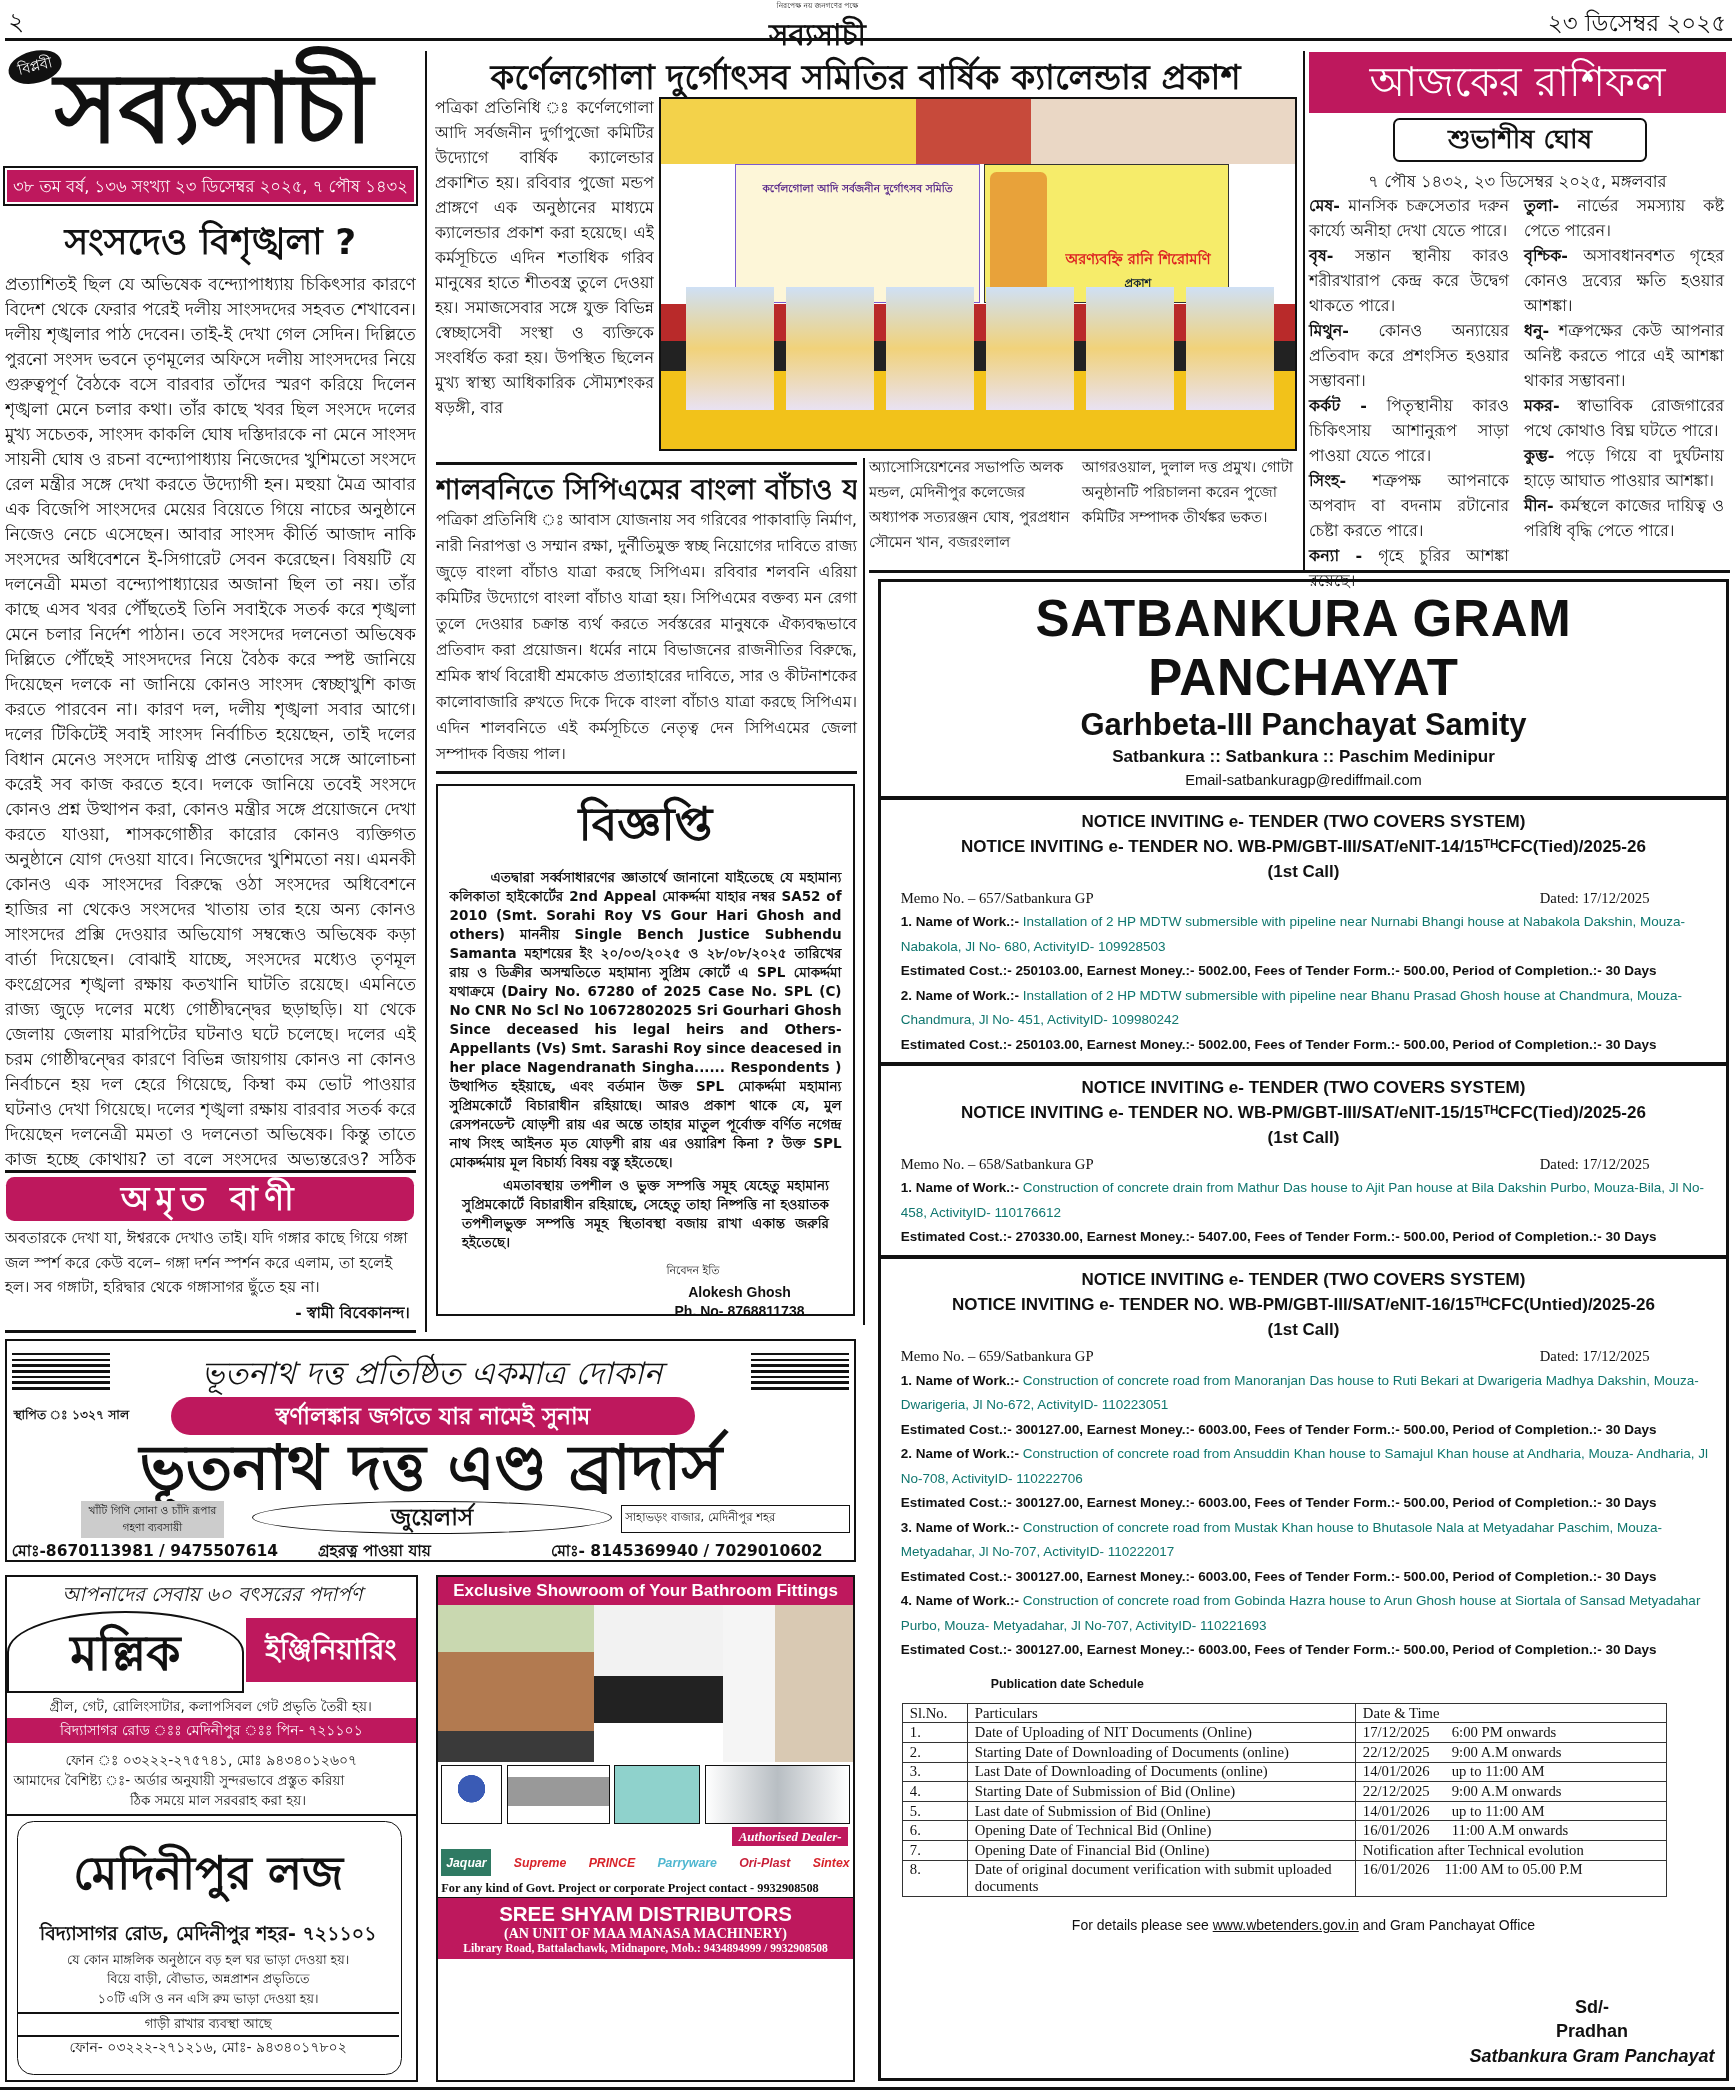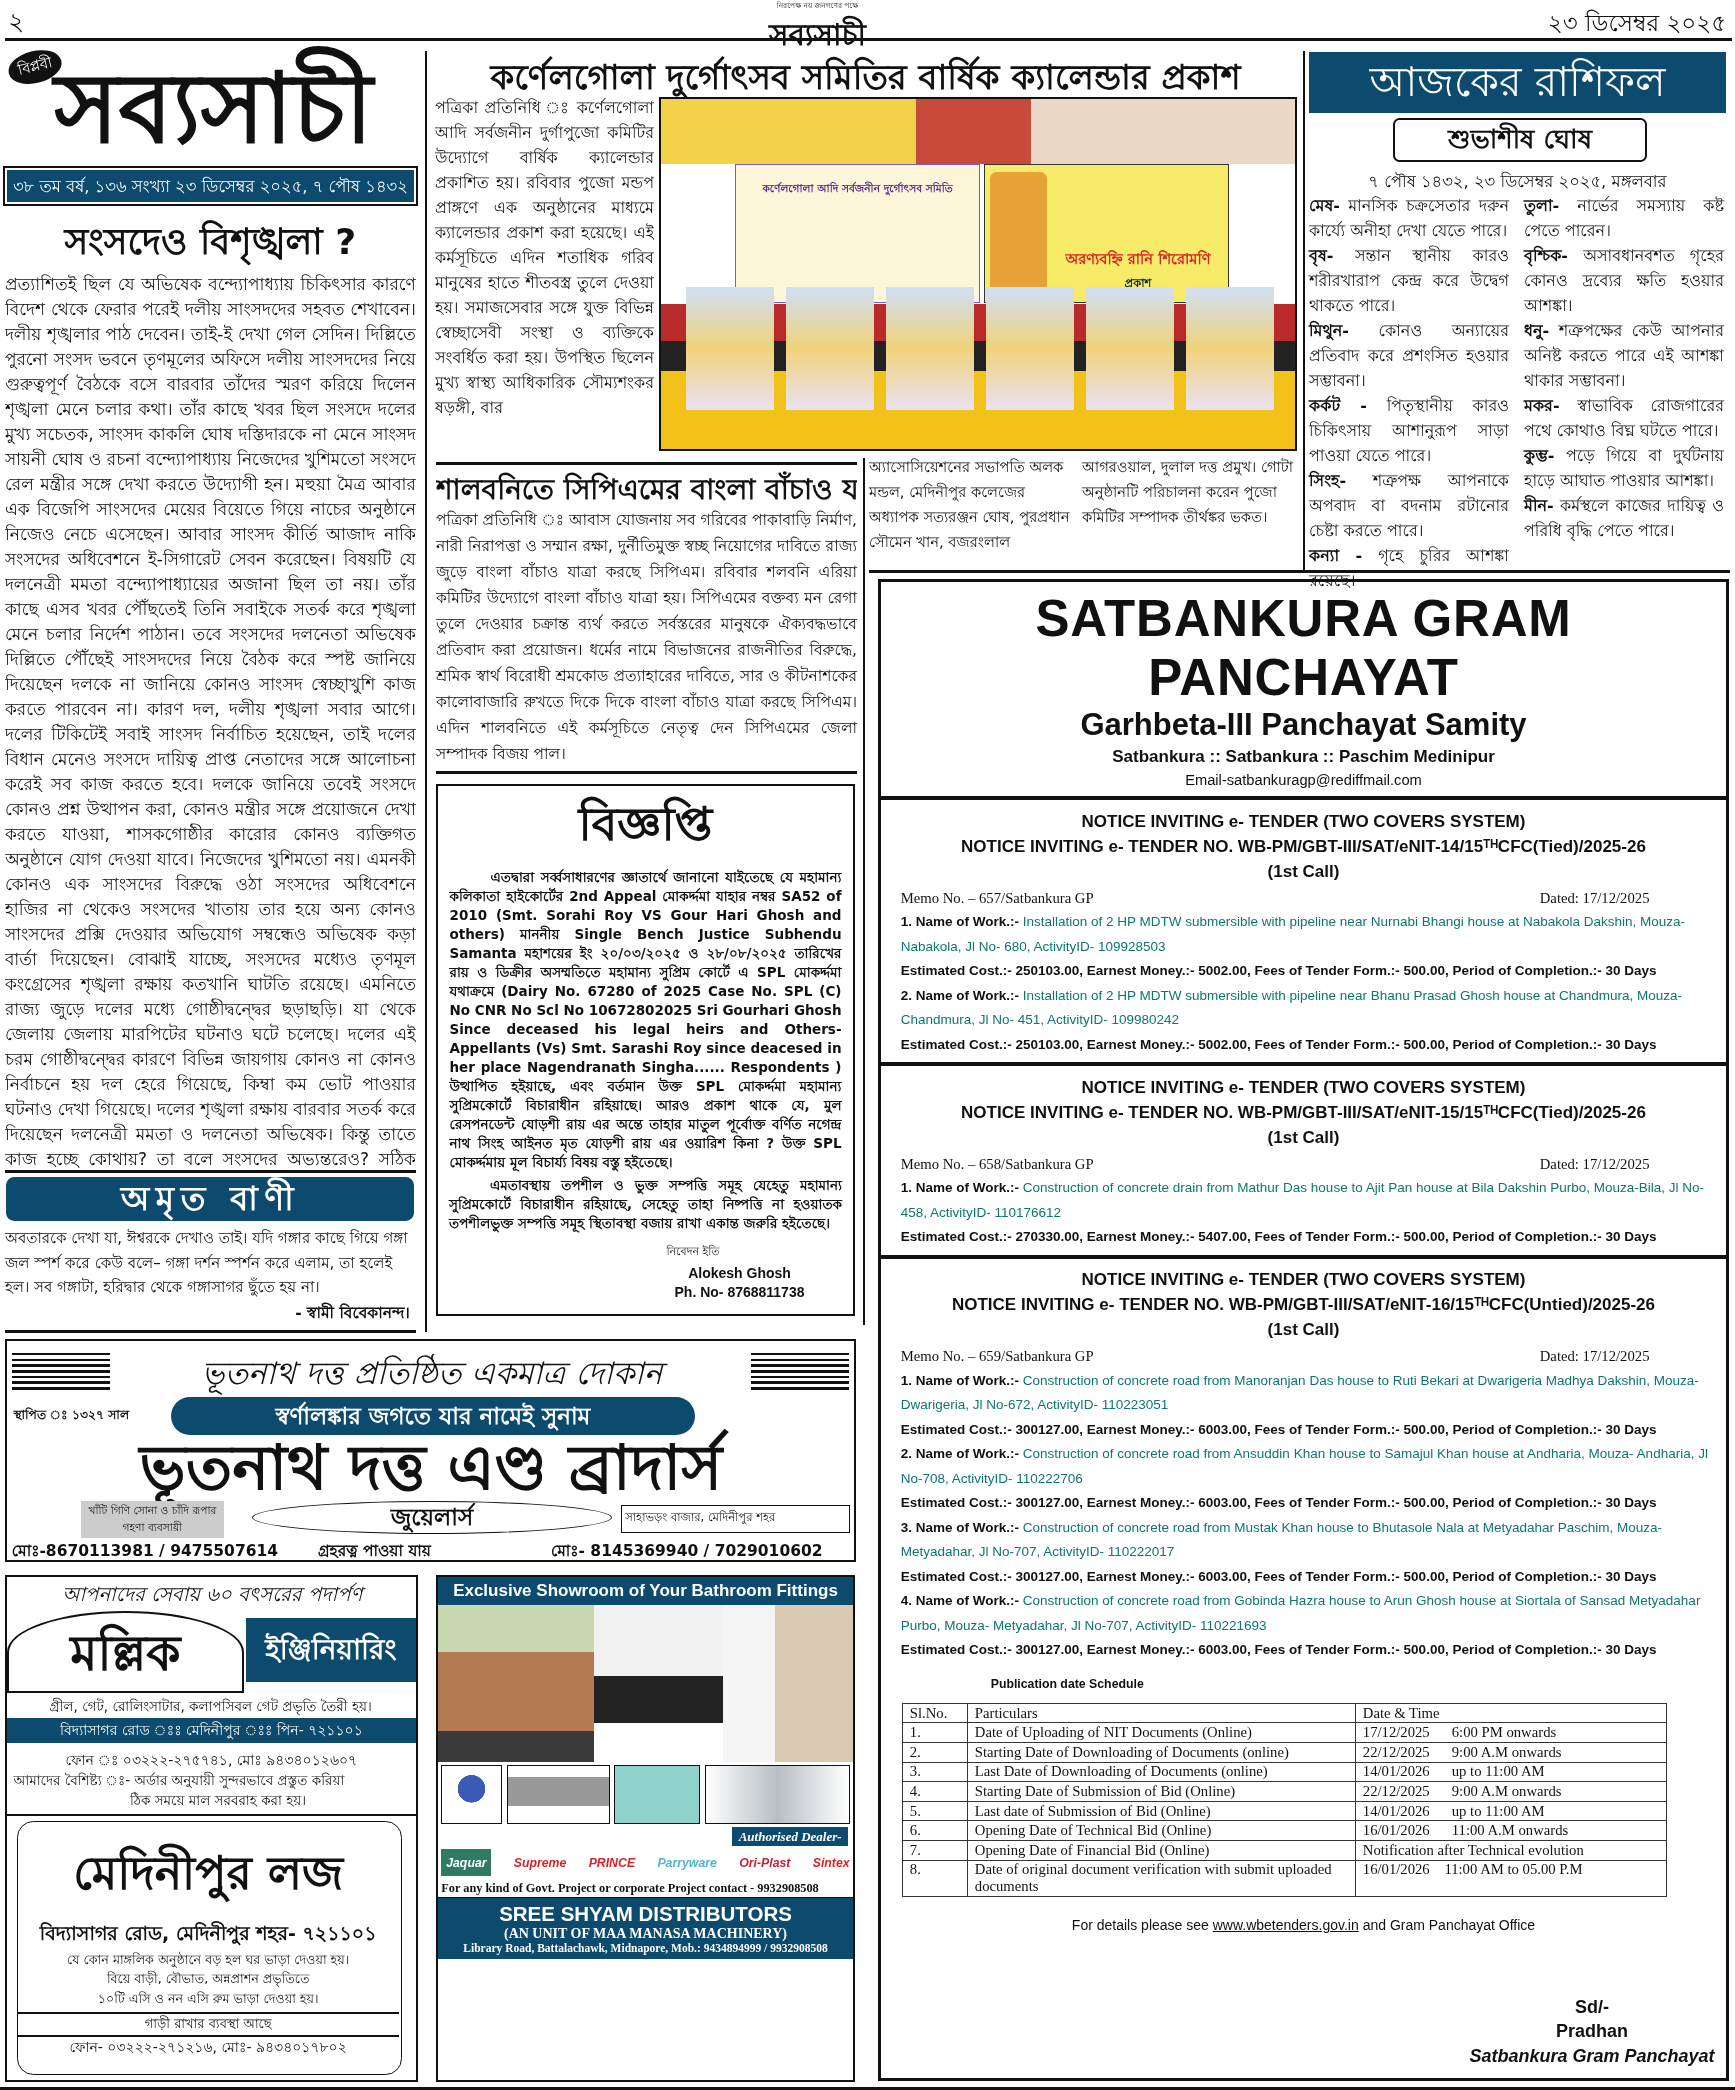--- a/index.html
+++ b/index.html
@@ -5,21 +5,21 @@
 *{box-sizing:border-box;margin:0;padding:0}
 body{width:1736px;height:2091px;background:#fff;color:#111;font-family:"DejaVu Serif",serif;position:relative;overflow:hidden}
 .abs{position:absolute}
 .hdr{left:0;top:0;width:1736px;height:39px}
 .hdr .pg{left:8.2px;top:3.3px;font-size:24.5px}
 .hdr .mast{left:769px;top:0;font-size:29.5px;font-weight:bold}
 .hdr .mast small{display:block;font-size:7.4px;text-align:center;font-weight:normal}
 .hdr .dt{right:9.8px;top:4.9px;font-size:23px}
 .rule{background:#111}
 .col-text{font-size:17px;line-height:25px;text-align:justify}
-.blackbox{background:#0c4a6e;color:#fff}
+.blackbox{background:#be185d;color:#fff}
 .bn{font-family:"DejaVu Sans",sans-serif}
 .sans{font-family:"Liberation Sans",sans-serif}
 .rh-col{width:200px;font-size:16px;line-height:25px;text-align:justify}
 
 .tender{left:878px;top:579px;width:851px;height:1502px;border:3.3px solid #111}
 .t-org{text-align:center;font-family:"Liberation Sans",sans-serif;font-weight:bold}
 .t-h1{font-size:51px;letter-spacing:0.8px;margin-top:6.5px}
 .t-h2{font-size:31px}
 .t-h3{font-size:17px;margin-top:4.9px}
 .t-email{font-size:14.7px;font-weight:normal;margin-top:4.9px}
@@ -96,21 +96,21 @@
 <div class="abs bn" style="left:436px;top:507px;width:421px;font-size:15.5px;line-height:26px;text-align:justify">পত্রিকা প্রতিনিধি ঃ আবাস যোজনায় সব গরিবের পাকাবাড়ি নির্মাণ, নারী নিরাপত্তা ও সম্মান রক্ষা, দুর্নীতিমুক্ত স্বচ্ছ নিয়োগের দাবিতে রাজ্য জুড়ে বাংলা বাঁচাও যাত্রা করছে সিপিএম। রবিবার শলবনি এরিয়া কমিটির উদ্যোগে বাংলা বাঁচাও যাত্রা হয়। সিপিএমের বক্তব্য মন রেগা তুলে দেওয়ার চক্রান্ত ব্যর্থ করতে সর্বস্তরের মানুষকে ঐক্যবদ্ধভাবে প্রতিবাদ করা প্রয়োজন। ধর্মের নামে বিভাজনের রাজনীতির বিরুদ্ধে, শ্রমিক স্বার্থ বিরোধী শ্রমকোড প্রত্যাহারের দাবিতে, সার ও কীটনাশকের কালোবাজারি রুখতে দিকে দিকে বাংলা বাঁচাও যাত্রা করছে সিপিএম। এদিন শালবনিতে এই কর্মসূচিতে নেতৃত্ব দেন সিপিএমের জেলা সম্পাদক বিজয় পাল।</div>
 <div class="abs rule" style="left:436px;top:771px;width:421px;height:2.5px"></div>
 <div class="abs rule" style="left:863px;top:458px;width:1.6px;height:867px"></div>
 <div class="abs bn" style="left:869px;top:454px;width:206px;font-size:14.7px;line-height:25px">অ্যাসোসিয়েশনের সভাপতি অলক মন্ডল, মেদিনীপুর কলেজের অধ্যাপক সত্যরঞ্জন ঘোষ, পুরপ্রধান সৌমেন খান, বজরংলাল</div>
 <div class="abs bn" style="left:1082px;top:454px;width:214px;font-size:14.7px;line-height:25px">আগরওয়াল, দুলাল দত্ত প্রমুখ। গোটা অনুষ্ঠানটি পরিচালনা করেন পুজো কমিটির সম্পাদক তীর্থঙ্কর ভকত।</div>
 <div class="abs rule" style="left:869px;top:570px;width:861px;height:2.5px"></div>
 
 <div class="abs" style="left:436px;top:784px;width:419px;height:532px;border:2.5px solid #111">
   <div class="bn" style="text-align:center;font-size:46px;font-weight:bold;margin-top:3px">বিজ্ঞপ্তি</div>
   <div class="bn" style="padding:3.3px 11.5px;font-size:13.5px;line-height:19px;text-align:justify;font-weight:bold;text-indent:41px">এতদ্বারা সর্ব্বসাধারণের জ্ঞাতার্থে জানানো যাইতেছে যে মহামান্য কলিকাতা হাইকোর্টের 2nd Appeal মোকর্দ্দমা যাহার নম্বর SA52 of 2010 (Smt. Sorahi Roy VS Gour Hari Ghosh and others) মাননীয় Single Bench Justice Subhendu Samanta মহাশয়ের ইং ২০/০৩/২০২৫ ও ২৮/০৮/২০২৫ তারিখের রায় ও ডিক্রীর অসম্মতিতে মহামান্য সুপ্রিম কোর্টে এ SPL মোকর্দ্দমা যথাক্রমে (Dairy No. 67280 of 2025 Case No. SPL (C) No CNR No Scl No 10672802025 Sri Gourhari Ghosh Since deceased his legal heirs and Others- Appellants (Vs) Smt. Sarashi Roy since deacesed in her place Nagendranath Singha...... Respondents ) উত্থাপিত হইয়াছে, এবং বর্তমান উক্ত SPL মোকর্দ্দমা মহামান্য সুপ্রিমকোর্টে বিচারাধীন রহিয়াছে। আরও প্রকাশ থাকে যে, মুল রেসপনডেন্ট যোড়শী রায় এর অন্তে তাহার মাতুল পূর্বোক্ত বর্ণিত নগেন্দ্র নাথ সিংহ আইনত মৃত যোড়শী রায় এর ওয়ারিশ কিনা ? উক্ত SPL মোকর্দ্দমায় মূল বিচার্য্য বিষয় বস্তু হইতেছে।</div>
-  <div class="bn" style="padding:0 11px;font-size:13.5px;line-height:19px;text-align:justify;font-weight:bold;text-indent:41px">এমতাবস্থায় তপশীল ও ভুক্ত সম্পত্তি সমূহ যেহেতু মহামান্য সুপ্রিমকোর্টে বিচারাধীন রহিয়াছে, সেহেতু তাহা নিষ্পত্তি না হওয়াতক তপশীলভুক্ত সম্পত্তি সমূহ স্থিতাবস্থা বজায় রাখা একান্ত জরুরি হইতেছে।</div>
+  <div class="bn" style="padding:0 24px;font-size:13.5px;line-height:19px;text-align:justify;font-weight:bold;text-indent:41px">এমতাবস্থায় তপশীল ও ভুক্ত সম্পত্তি সমূহ যেহেতু মহামান্য সুপ্রিমকোর্টে বিচারাধীন রহিয়াছে, সেহেতু তাহা নিষ্পত্তি না হওয়াতক তপশীলভুক্ত সম্পত্তি সমূহ স্থিতাবস্থা বজায় রাখা একান্ত জরুরি হইতেছে।</div>
   <div class="bn" style="text-align:center;padding-left:95px;font-size:11px;margin-top:10px">নিবেদন ইতি</div>
   <div class="sans" style="text-align:center;padding-left:188px;font-size:14px;font-weight:bold;margin-top:3.3px">Alokesh Ghosh</div>
   <div class="sans" style="text-align:center;padding-left:188px;font-size:14px;font-weight:bold;margin-top:3.3px">Ph. No- 8768811738</div>
 </div>
 
 <div class="abs rule" style="left:1303px;top:51px;width:1.6px;height:520px"></div>
 <div class="abs blackbox bn" style="left:1309px;top:52px;width:417px;height:61px;font-size:41px;text-align:center;line-height:61px">আজকের রাশিফল</div>
 <div class="abs bn" style="left:1393px;top:118px;width:254px;height:44px;border:2.5px double #111;border-radius:6.5px;font-size:26px;text-align:center;line-height:38px;font-weight:bold">শুভাশীষ ঘোষ</div>
 <div class="abs bn" style="left:1309px;top:169px;width:417px;text-align:center;font-size:16.4px">৭ পৌষ ১৪৩২, ২৩ ডিসেম্বর ২০২৫, মঙ্গলবার</div>
 <div class="abs" style="left:1309px;top:193px;width:203px">

